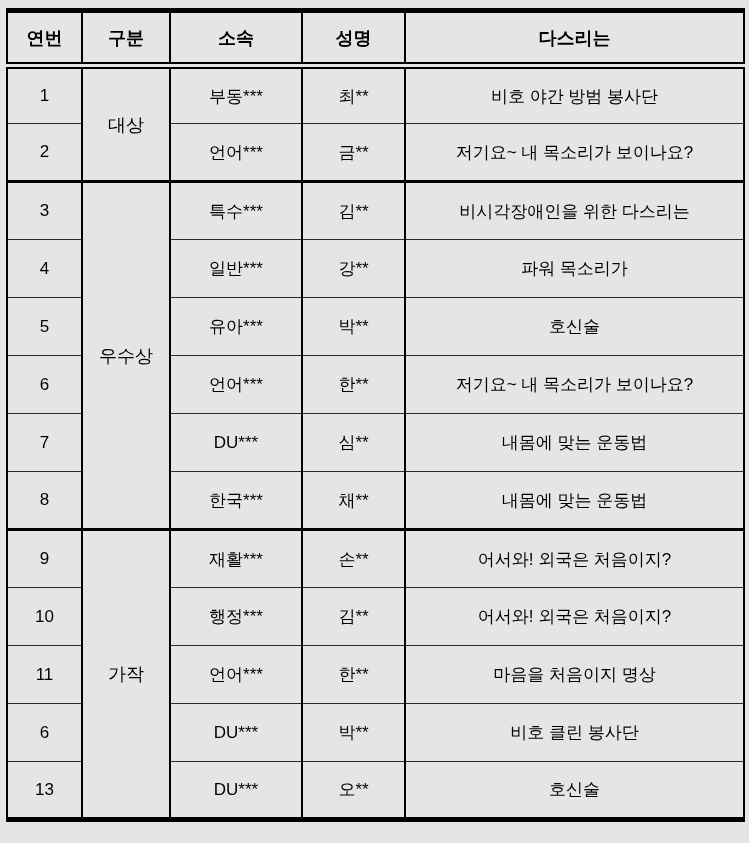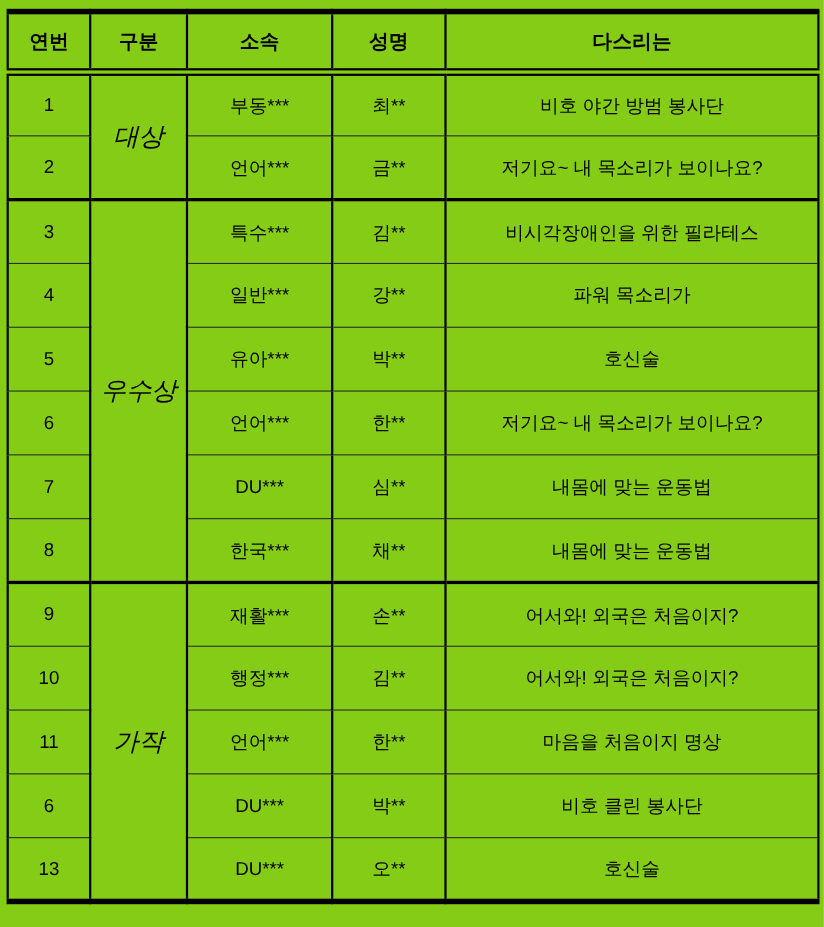--- a/index.html
+++ b/index.html
@@ -5,21 +5,21 @@
   html, body {
     margin: 0;
     padding: 0;
     background: #ffffff;
   }
   .page {
     width: 749px;
     height: 843px;
     box-sizing: border-box;
     padding: 8px 6px;
-    background: #84cc16;
+    background: #e5e5e5;
     font-family: "Liberation Sans", sans-serif;
     color: #000000;
   }
   table.awards {
     border-collapse: collapse;
     table-layout: fixed;
     width: 737px;
     border-top: 5px solid #000;
     border-bottom: 5px solid #000;
     border-left: 2px solid #000;
@@ -49,22 +49,21 @@
   tbody tr { height: 58px; }
   tbody td {
     font-size: 17px;
     font-weight: normal;
     border-top: 1.5px solid #2b2b2b;
   }
   tbody tr.group-start td {
     border-top: 3px solid #000;
   }
   td.cat {
-    font-size: 23px;
-    font-style: italic;
+    font-size: 18px;
   }
 </style>
 </head>
 <body>
 
 <div class="page">
   <table class="awards">
     <colgroup>
       <col class="c-no">
       <col class="c-cat">
@@ -93,21 +92,21 @@
           <td>2</td>
           <td>언어***</td>
           <td>금**</td>
           <td>저기요~ 내 목소리가 보이나요?</td>
         </tr>
         <tr class="group-start">
           <td>3</td>
           <td rowspan="6" class="cat">우수상</td>
           <td>특수***</td>
           <td>김**</td>
-          <td>비시각장애인을 위한 필라테스</td>
+          <td>비시각장애인을 위한 다스리는</td>
         </tr>
         <tr>
           <td>4</td>
           <td>일반***</td>
           <td>강**</td>
           <td>파워 목소리가</td>
         </tr>
         <tr>
           <td>5</td>
           <td>유아***</td>

